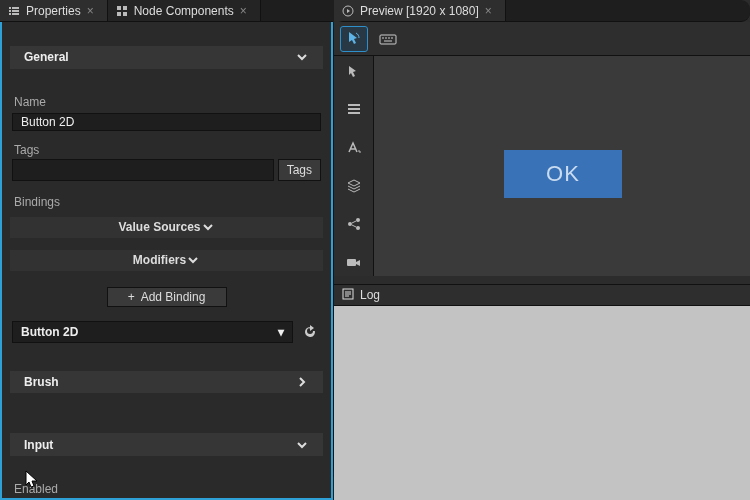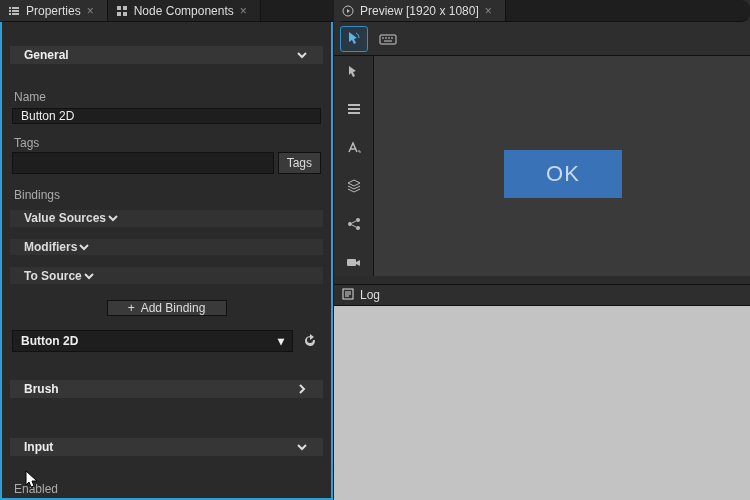--- a/index.html
+++ b/index.html
@@ -9,21 +9,21 @@
   .right { flex: 1; display: flex; flex-direction: column; background: #2c2c2c; }
   
   .tab-row { display: flex; align-items: stretch; background: #1e1e1e; height: 22px; border-bottom: 1px solid #111; }
   .tab { display: flex; align-items: center; padding: 0 8px; gap: 6px; background: #2e2e2e; border-right: 1px solid #111; color: #ddd; cursor: pointer; }
   .tab.inactive { background: #242424; }
   .tab .tab-ico { width: 12px; height: 12px; display: inline-flex; align-items: center; justify-content: center; color: #bbb; }
   .tab .close { width: 12px; color: #888; cursor: pointer; }
   
   .props-body { flex: 1; border: 2px solid #2ea0d6; border-top: none; background: #2a2a2a; overflow: hidden; padding: 4px 0 0 0; display: flex; flex-direction: column; }
   .section-header { background: #363636; color: #eee; font-weight: 600; height: 28px; display: flex; align-items: center; padding: 0 14px; margin: 20px 8px; justify-content: space-between; cursor: pointer; }
-  .section-sub { background: #323232; color: #ddd; font-weight: 600; height: 26px; display: flex; align-items: center; padding: 0 14px; margin: 6px 8px; justify-content: flex-start; cursor: pointer; }
+  .section-sub { background: #323232; color: #ddd; font-weight: 600; height: 26px; display: flex; align-items: center; padding: 0 14px; margin: 6px 8px; justify-content: center; cursor: pointer; }
   .chev { width: 14px; height: 14px; display: inline-flex; align-items: center; justify-content: center; color: #ddd; }
   .chev svg { display:block; }
   .field-label { color: #aaa; padding: 6px 20px 2px 12px; font-size: 12px; }
   .text-input { margin: 2px 10px 6px 10px; background: #1e1e1e; border: 1px solid #111; color: #eee; height: 22px; padding: 0 8px; width: calc(100% - 20px); font-size: 12px; }
   .tags-row { display: flex; align-items: center; margin: 0 10px 8px 10px; gap: 4px; }
   .tags-input { flex: 1; background: #1e1e1e; border: 1px solid #111; color: #eee; height: 22px; padding: 0 8px; font-size: 12px; }
   .tags-btn { background: #3a3a3a; color: #ddd; border: 1px solid #111; height: 22px; padding: 0 8px; font-size: 12px; cursor: pointer; }
   .add-binding { display: flex; align-items: center; justify-content: center; gap: 6px; background: #3a3a3a; color: #ddd; height: 24px; width: 120px; margin: 10px auto 12px auto; border: 1px solid #111; cursor: pointer; font-size: 12px; }
   .combo-row { display: flex; align-items: center; margin: 2px 10px 8px 10px; gap: 6px; }
   .combo { flex: 1; background: #1e1e1e; border: 1px solid #111; color: #eee; height: 22px; display: flex; align-items: center; justify-content: space-between; padding: 0 8px; font-weight:600; cursor: pointer; }
@@ -101,28 +101,20 @@
           </span>
       </div>
       <div class="section-sub">
         <span>Modifiers</span>
         <span class="chev">
             <svg width="14" height="14" viewBox="0 0 14 14">
               <path d="M3 5l4 4 4-4" stroke="currentColor" stroke-width="2" fill="none"></path>
             </svg>
           </span>
       </div>
-      <div class="section-sub">
-        <span>To Source</span>
-        <span class="chev">
-            <svg width="14" height="14" viewBox="0 0 14 14">
-              <path d="M3 5l4 4 4-4" stroke="currentColor" stroke-width="2" fill="none"></path>
-            </svg>
-          </span>
-      </div>
 
       <div class="add-binding">
         <span>+</span>
         <span>Add Binding</span>
       </div>
 
       <div class="combo-row">
         <div class="combo">
           <span>Button 2D</span>
           <span>▾</span>

